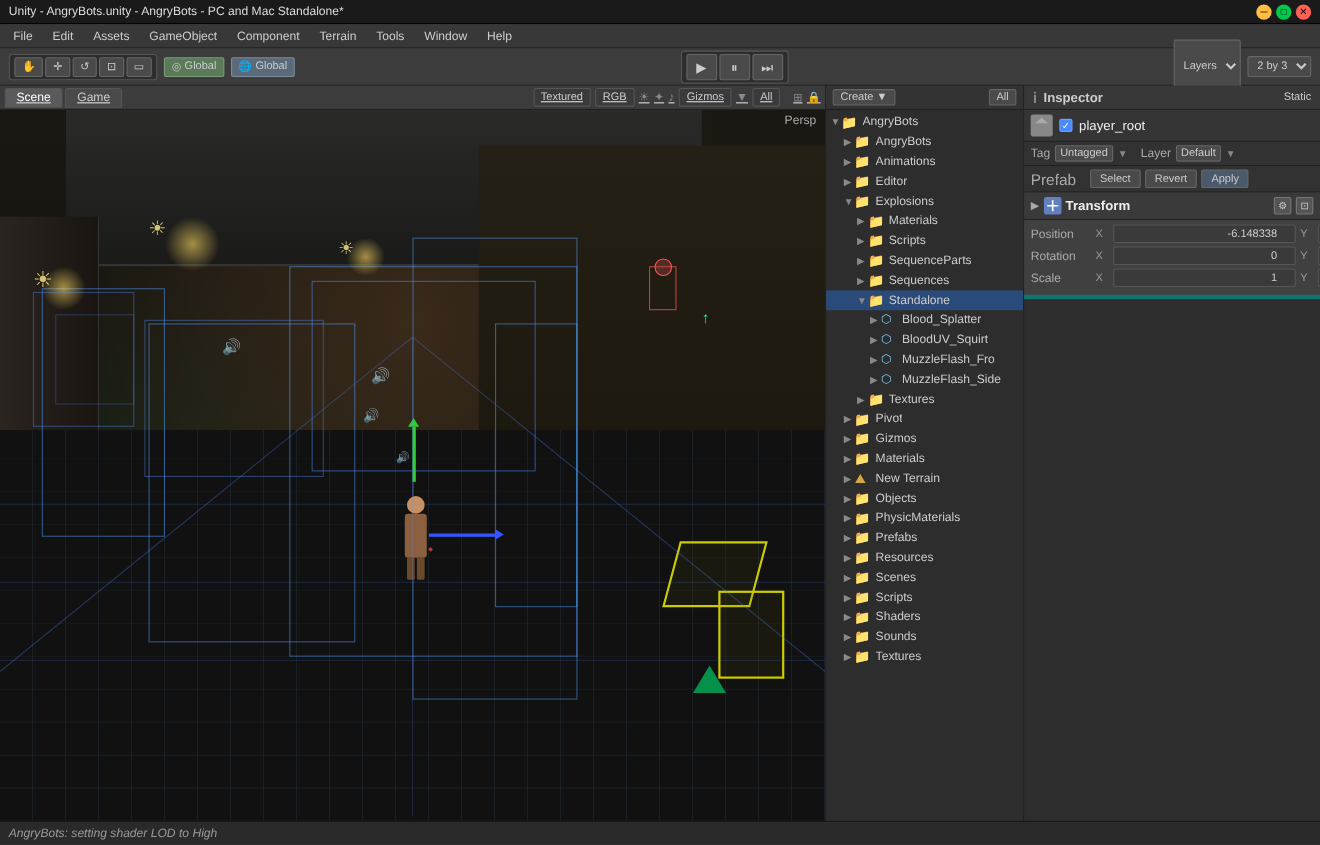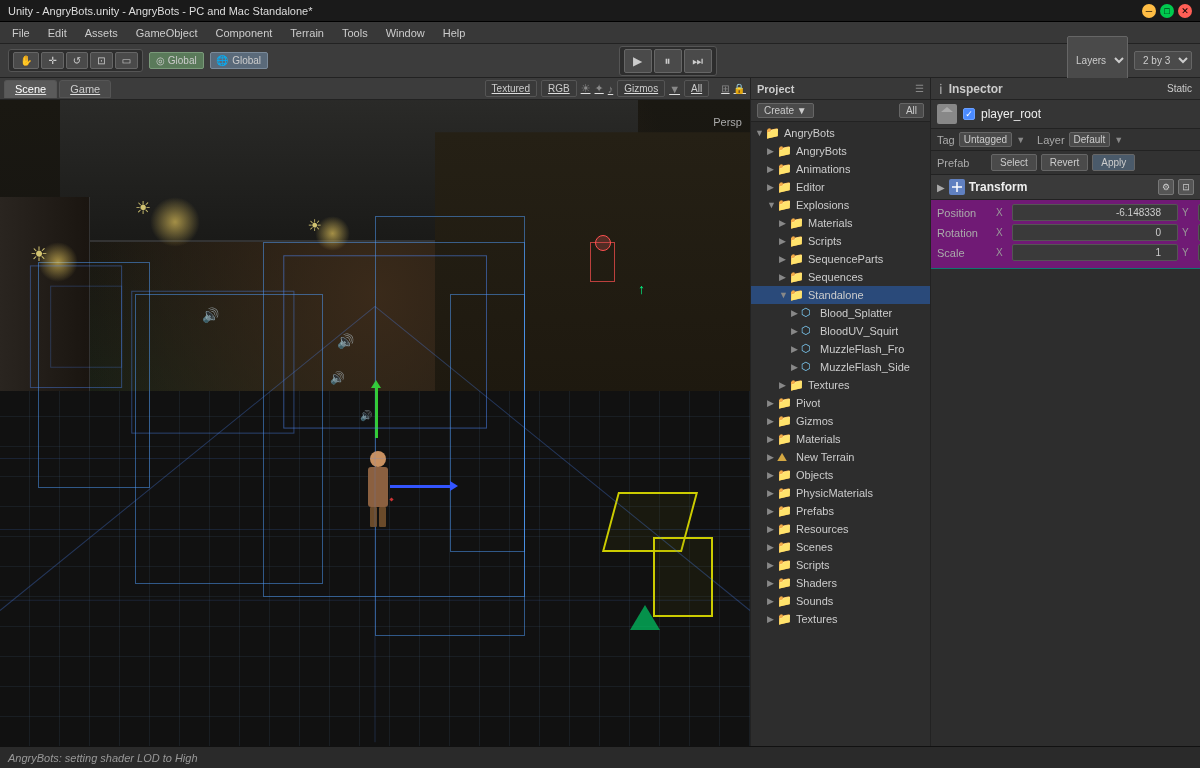--- a/index.html
+++ b/index.html
@@ -58,21 +58,21 @@
       width: 100%; height: 100%;
       background:
         radial-gradient(ellipse at 50% 30%, #3a2a1a 0%, transparent 60%),
         radial-gradient(ellipse at 20% 70%, #1a2a1a 0%, transparent 50%),
         linear-gradient(180deg, #1a1812 0%, #0d0d0d 100%);
       position: absolute; top: 0; left: 0;
     }
 
     
     .scene-label {
-      position: absolute; top: 4px; right: 8px; font-size: 11px; color: #aaa; margin-top: 12px;
+      position: absolute; top: 4px; right: 8px; font-size: 11px; color: #aaa;
     }
     .scene-tool-btn { padding: 2px 6px; background: #3a3a3a; border: 1px solid #555; border-radius: 2px; color: #ccc; font-size: 10px; cursor: pointer; }
     .char-body {
       width: 20px; height: 40px; background: #8b6040; border-radius: 3px;
       margin: 0 auto; position: relative;
     }
     .char-head {
       width: 16px; height: 16px; background: #c89060; border-radius: 50%;
       margin: 0 auto;
     }
@@ -138,21 +138,21 @@
 
     .component-header {
       display: flex; align-items: center; padding: 4px 6px; background: #3a3a3a; border-bottom: 1px solid #222; cursor: pointer; gap: 4px;
     }
     .component-arrow { color: #aaa; font-size: 10px; }
     .component-icon { width: 16px; height: 16px; background: #6080c0; border-radius: 2px; display: flex; align-items: center; justify-content: center; font-size: 9px; color: #fff; flex-shrink: 0; }
     .component-title { font-size: 12px; color: #eee; font-weight: bold; flex: 1; }
     .component-opts { display: flex; gap: 4px; margin-left: auto; }
     .comp-opt-btn { width: 16px; height: 16px; background: #555; border: 1px solid #777; border-radius: 2px; cursor: pointer; display: flex; align-items: center; justify-content: center; font-size: 9px; color: #ccc; }
 
-    .transform-fields { padding: 4px 6px; background: #701a75; border-bottom: 1px solid #0f766e; }
+    .transform-fields { padding: 4px 6px; background: #404040; border-bottom: 4px solid #0f766e; }
     .transform-row { display: flex; align-items: center; margin-bottom: 3px; gap: 4px; }
     .transform-label { width: 55px; font-size: 11px; color: #aaa; flex-shrink: 0; }
     .transform-axis { font-size: 10px; color: #999; width: 12px; flex-shrink: 0; }
     .transform-input { flex: 1; background: #3a3a3a; border: 1px solid #555; border-radius: 2px; padding: 2px 16px; color: #ccc; font-size: 10px; text-align: right; }
 
     
     #status-bar {
       height: 22px; background: #2a2a2a; border-top: 1px solid #111; display: flex; align-items: center; padding: 0 8px; font-style: italic;
     }
     .status-text { font-size: 11px; color: #999; }
@@ -339,24 +339,20 @@
 
         <rect x="50" y="180" width="70" height="80" fill="none" stroke="rgba(80,140,255,0.25)" stroke-width="1"></rect>
       </svg>
 
       <div class="scene-label">Persp</div>
 
     </div>
   </div>
 
   <div id="project-panel">
-    <div class="project-header">
-      <span class="project-header-title">Project</span>
-      <span style="color:#888; font-size:10px;">☰</span>
-    </div>
     <div class="project-toolbar">
       <button class="project-btn">
         <span>Create</span>
         <span> ▼</span>
       </button>
       <span style="flex:1;"></span>
       <button class="project-btn">All</button>
     </div>
 
     <div class="project-tree" id="project-tree-container">
@@ -565,21 +561,21 @@
     <div class="inspector-tag-row">
       <span class="tag-label">Tag</span>
       <span class="tag-value">Untagged</span>
       <span style="font-size:9px;color:#888;">▼</span>
       <span class="layer-label">Layer</span>
       <span class="tag-value">Default</span>
       <span style="font-size:9px;color:#888;">▼</span>
     </div>
 
     <div class="prefab-row">
-      <span style="font-size:11px;color:#aaa;width:50px;">Prefab</span>
+      <span style="font-size:14px;color:#aaa;width:50px;">Prefab</span>
       <button class="prefab-btn">Select</button>
       <button class="prefab-btn">Revert</button>
       <button class="prefab-btn apply-btn">Apply</button>
     </div>
 
     <div class="component-header">
       <span class="component-arrow">▶</span>
       <div class="component-icon">
         <svg width="12" height="12" viewBox="0 0 12 12">
             <line x1="6" y1="1" x2="6" y2="11" stroke="#fff" stroke-width="1.5"></line>

